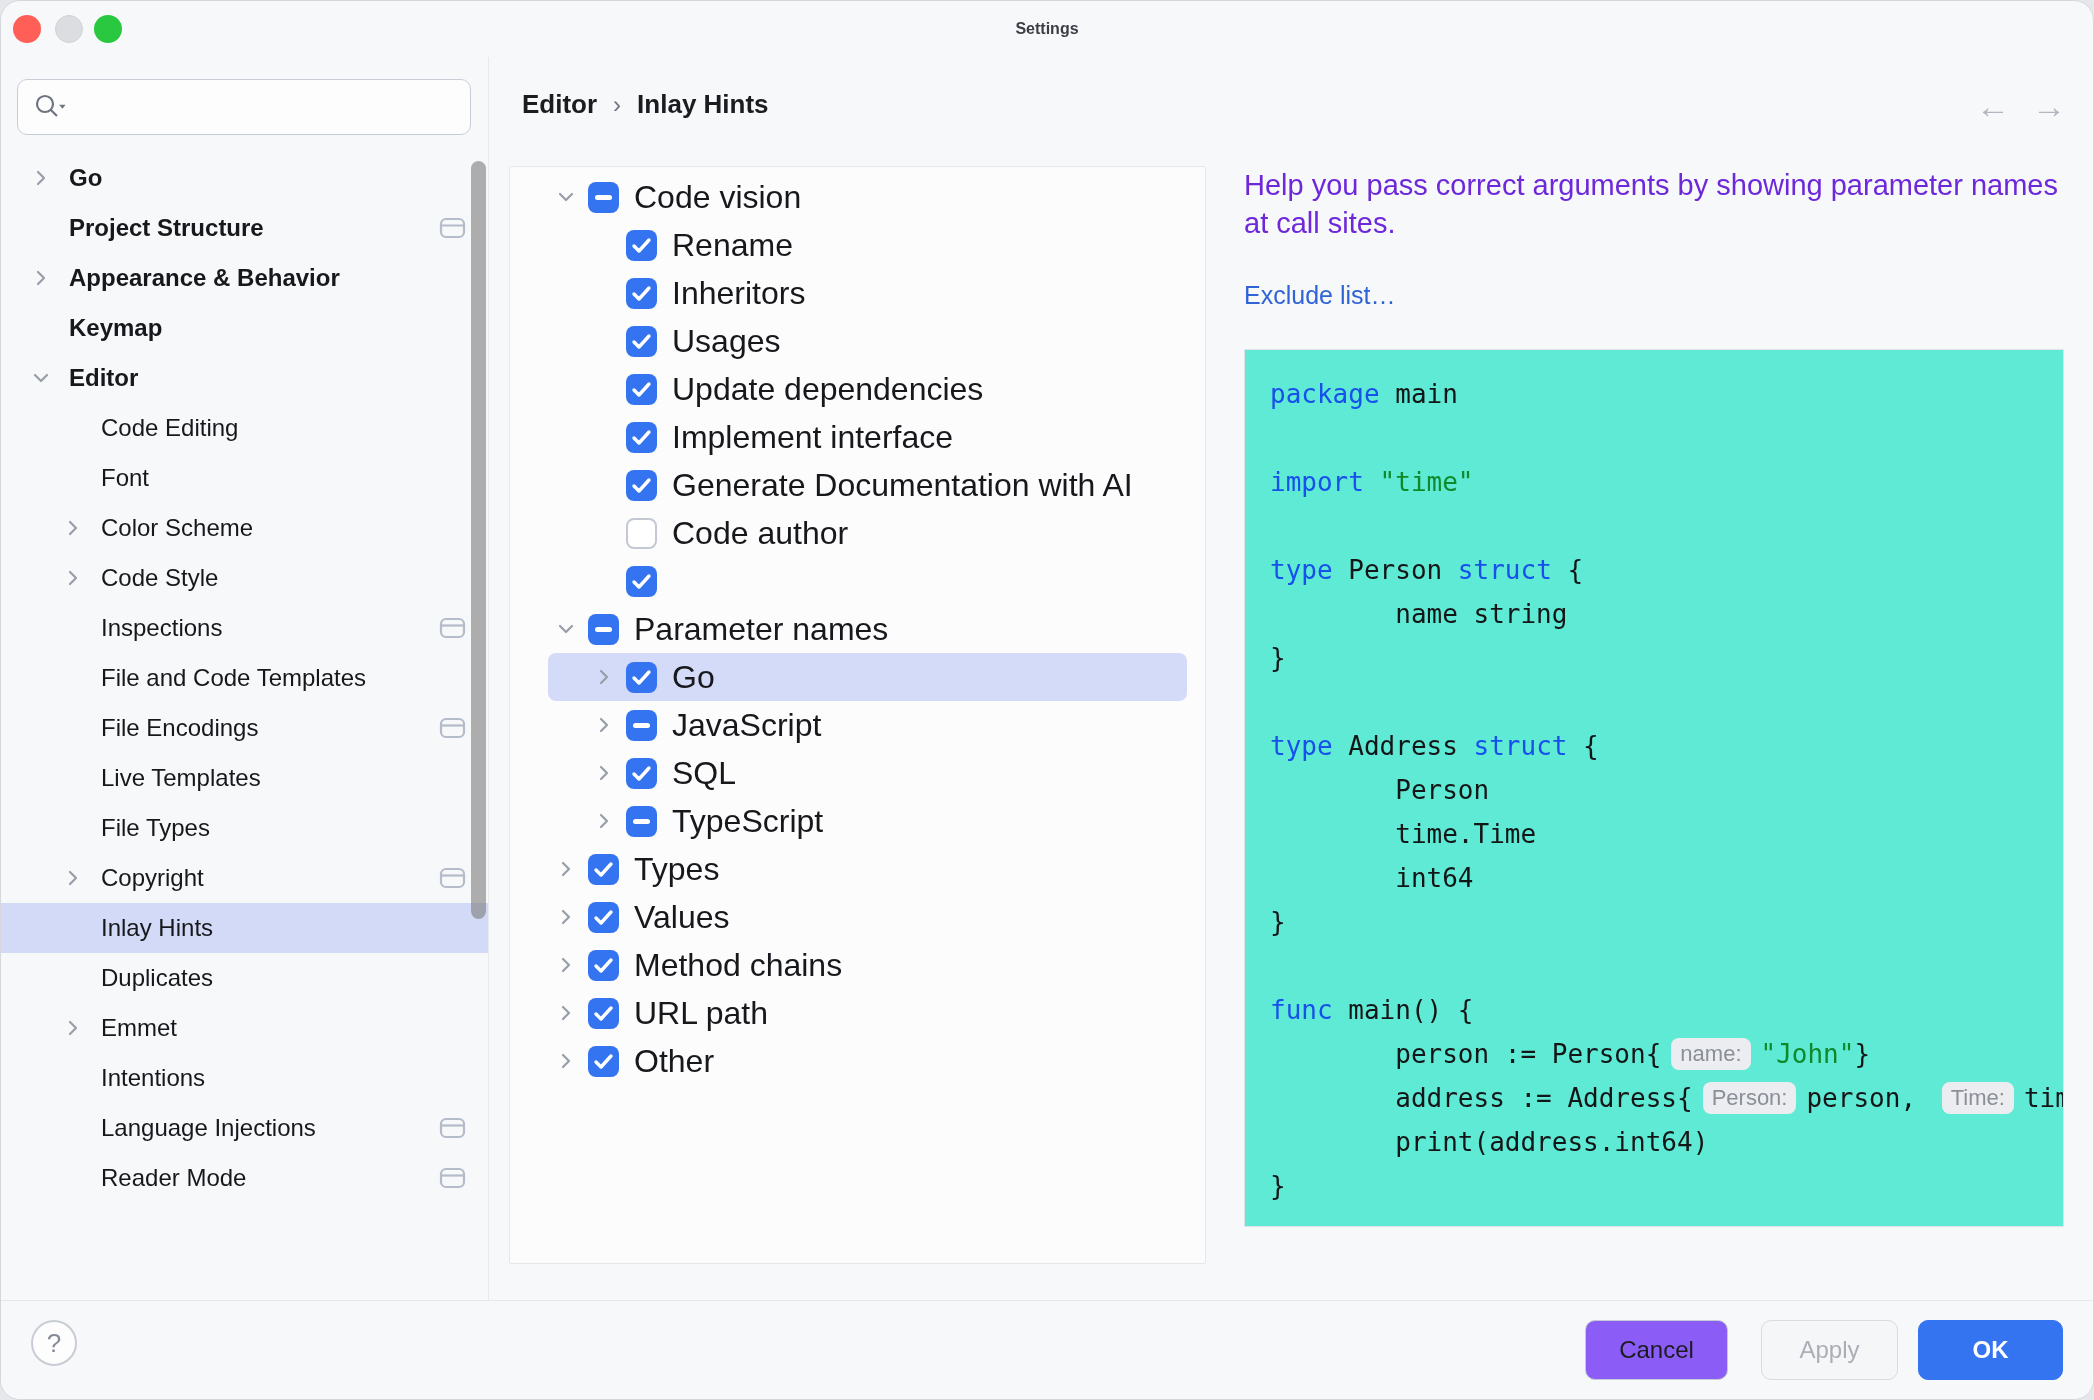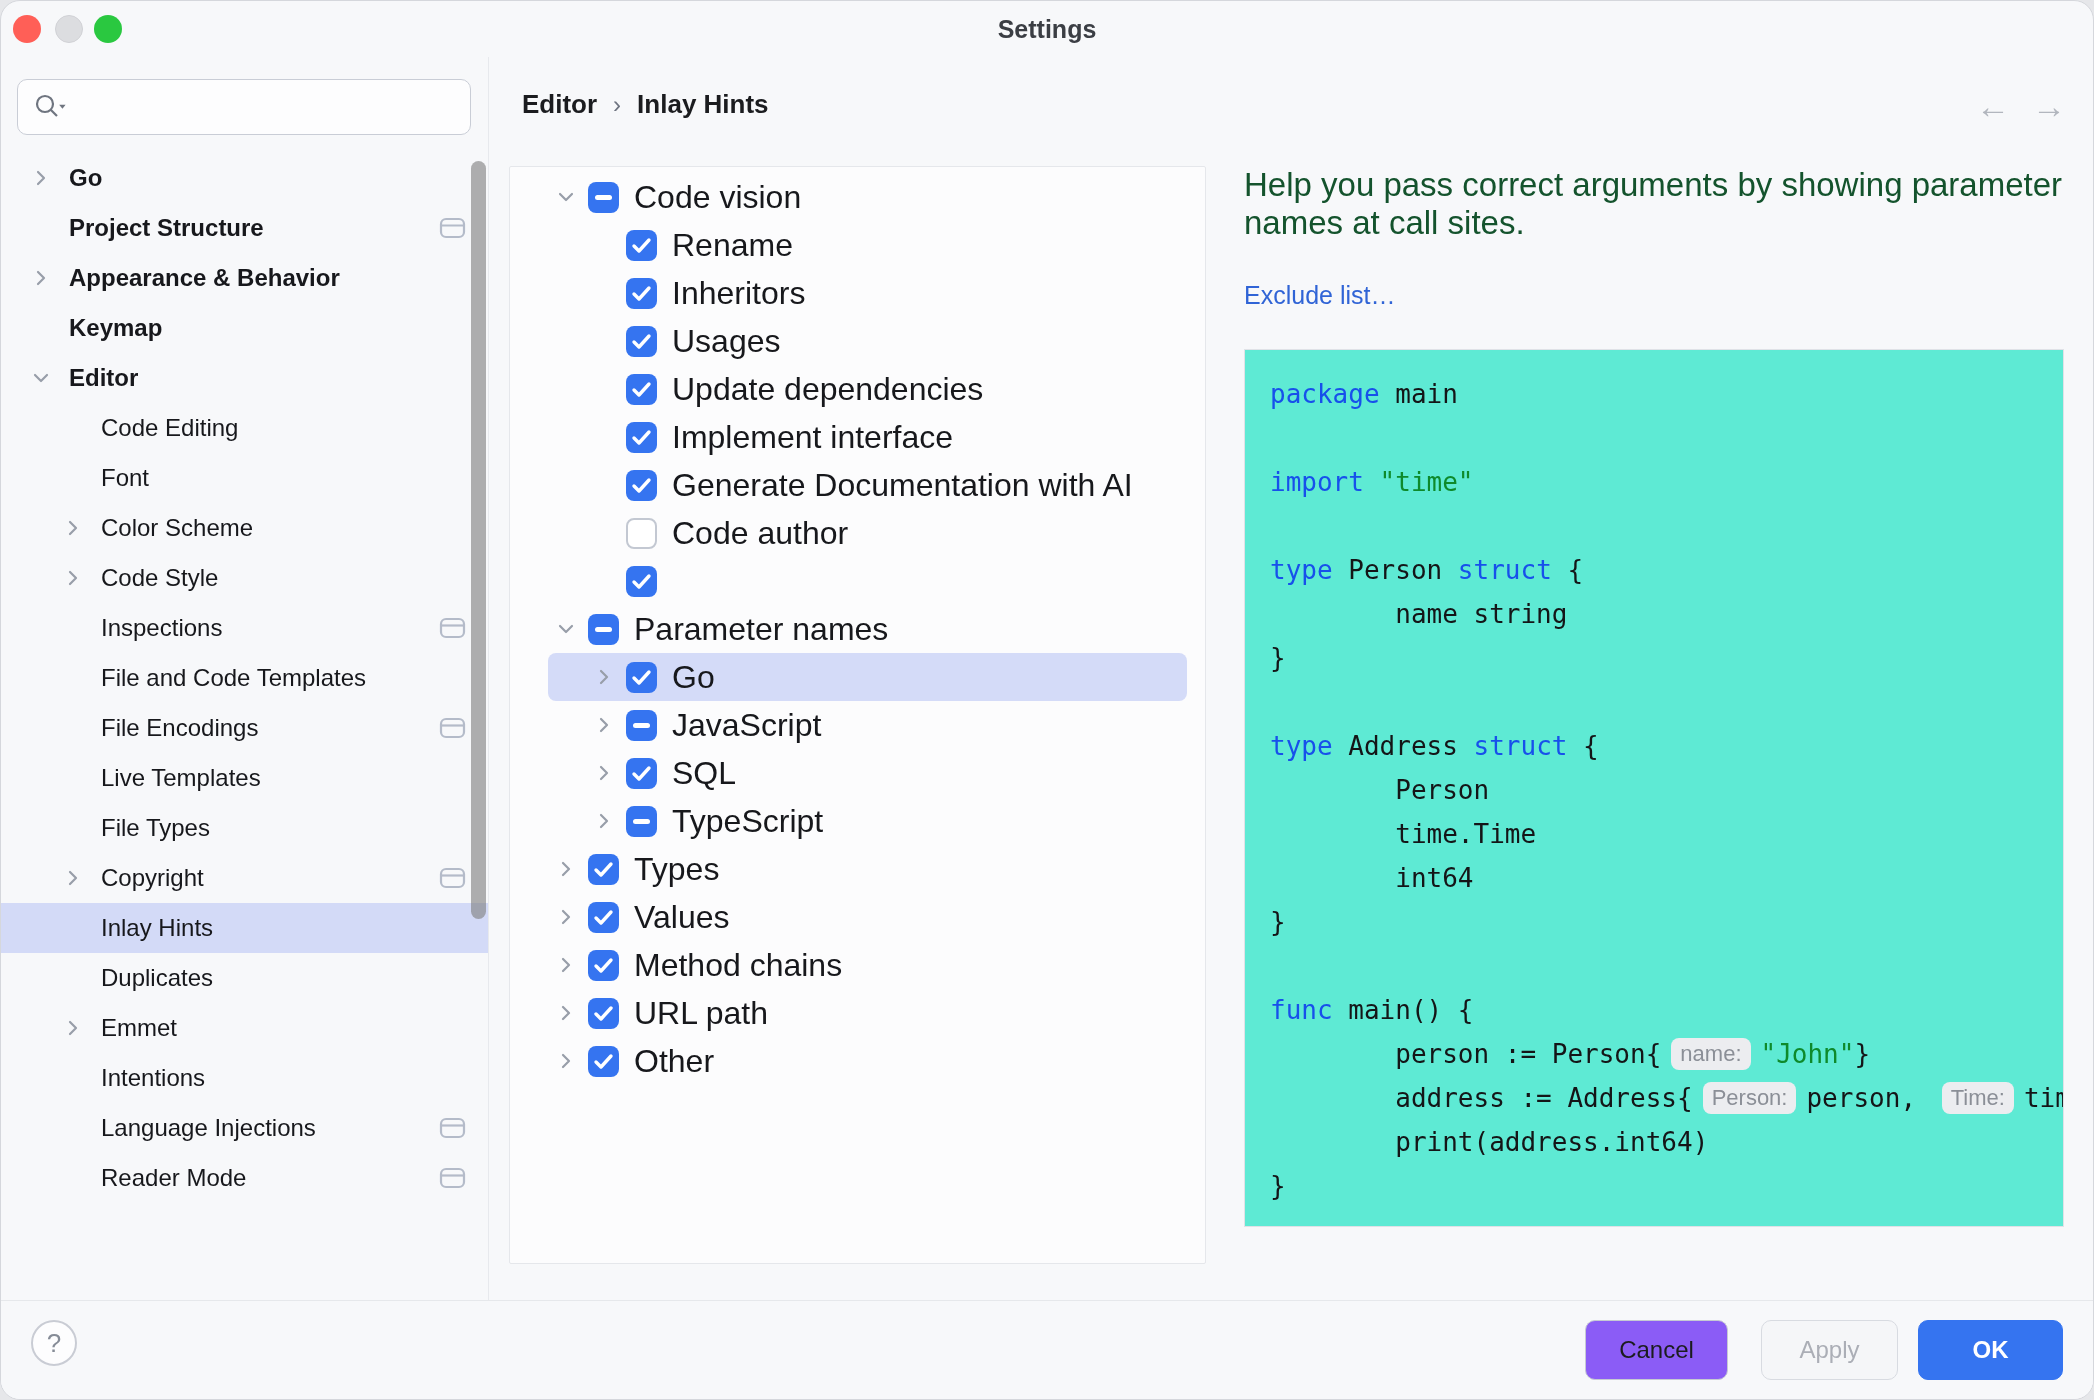--- a/index.html
+++ b/index.html
@@ -14,21 +14,21 @@
   }
 
   
   .titlebar { position:absolute; left:0; top:0; width:100%; height:56px; }
   .traffic { position:absolute; top:14px; width:28px; height:28px; border-radius:50%; }
   .t-red   { left:12px;  background:#ff5f57; }
   .t-gray  { left:54px;  background:#dcdde0; border:1px solid #d0d1d5; }
   .t-green { left:93px;  background:#2ac840; }
   .win-title { position:absolute; top:0; left:0; width:100%; height:56px;
     display:flex; align-items:center; justify-content:center;
-    font-size:25px; font-weight:bold; color:#3b3e44; }
+    font-size:16px; font-weight:bold; color:#3b3e44; }
 
   
   .sidebar { position:absolute; left:0; top:56px; width:488px; height:1243px;
     border-right:1px solid #e7e9ed; }
   .search-box { position:absolute; left:16px; top:22px; width:454px; height:56px;
     background:#fdfdfe; border:1px solid #c9cdd6; border-radius:10px;
     display:flex; align-items:center; padding-left:14px; }
   .side-list { position:absolute; left:0; top:96px; width:100%; }
   .side-row { height:50px; display:flex; align-items:center; font-size:24px; }
   .side-row.lvl0 { padding-left:30px; }
@@ -73,21 +73,21 @@
   .tree-row.selected { background:#d4dbf8; }
   .tree-chev { width:32px; flex:0 0 32px; display:flex; align-items:center; }
   .cbx { width:31px; height:31px; border-radius:8px; flex:0 0 31px;
     display:flex; align-items:center; justify-content:center; margin-right:15px; }
   .cbx.checked, .cbx.indeterminate { background:#3574f0; }
   .cbx.unchecked { background:#ffffff; border:2px solid #c3c8d2; }
   .cbx .bar { width:17px; height:5px; border-radius:3px; background:#ffffff; }
 
   
   .desc { position:absolute; left:1243px; top:165px; width:830px;
-    font-size:33px; line-height:38px; color:#14532d; }
+    font-size:29px; line-height:38px; color:#6d28d9; }
   .exclude-link { position:absolute; left:1243px; top:280px;
     font-size:25px; color:#3064d6; cursor:pointer; }
   .code-box { position:absolute; left:1243px; top:348px; width:820px; height:878px;
     background:#5eead4; border:1px solid #e0e2e7; overflow:hidden;
     padding:22px 0 0 25px; }
   .code-line { font-family:"DejaVu Sans Mono", monospace; font-size:26px;
     line-height:44px; height:44px; white-space:pre; color:#141517; }
   .code-line .kw { color:#1750eb; }
   .code-line .str { color:#0e8a2b; }
   .hint-pill { display:inline-block; background:#ecedf0; color:#8b8f97;

